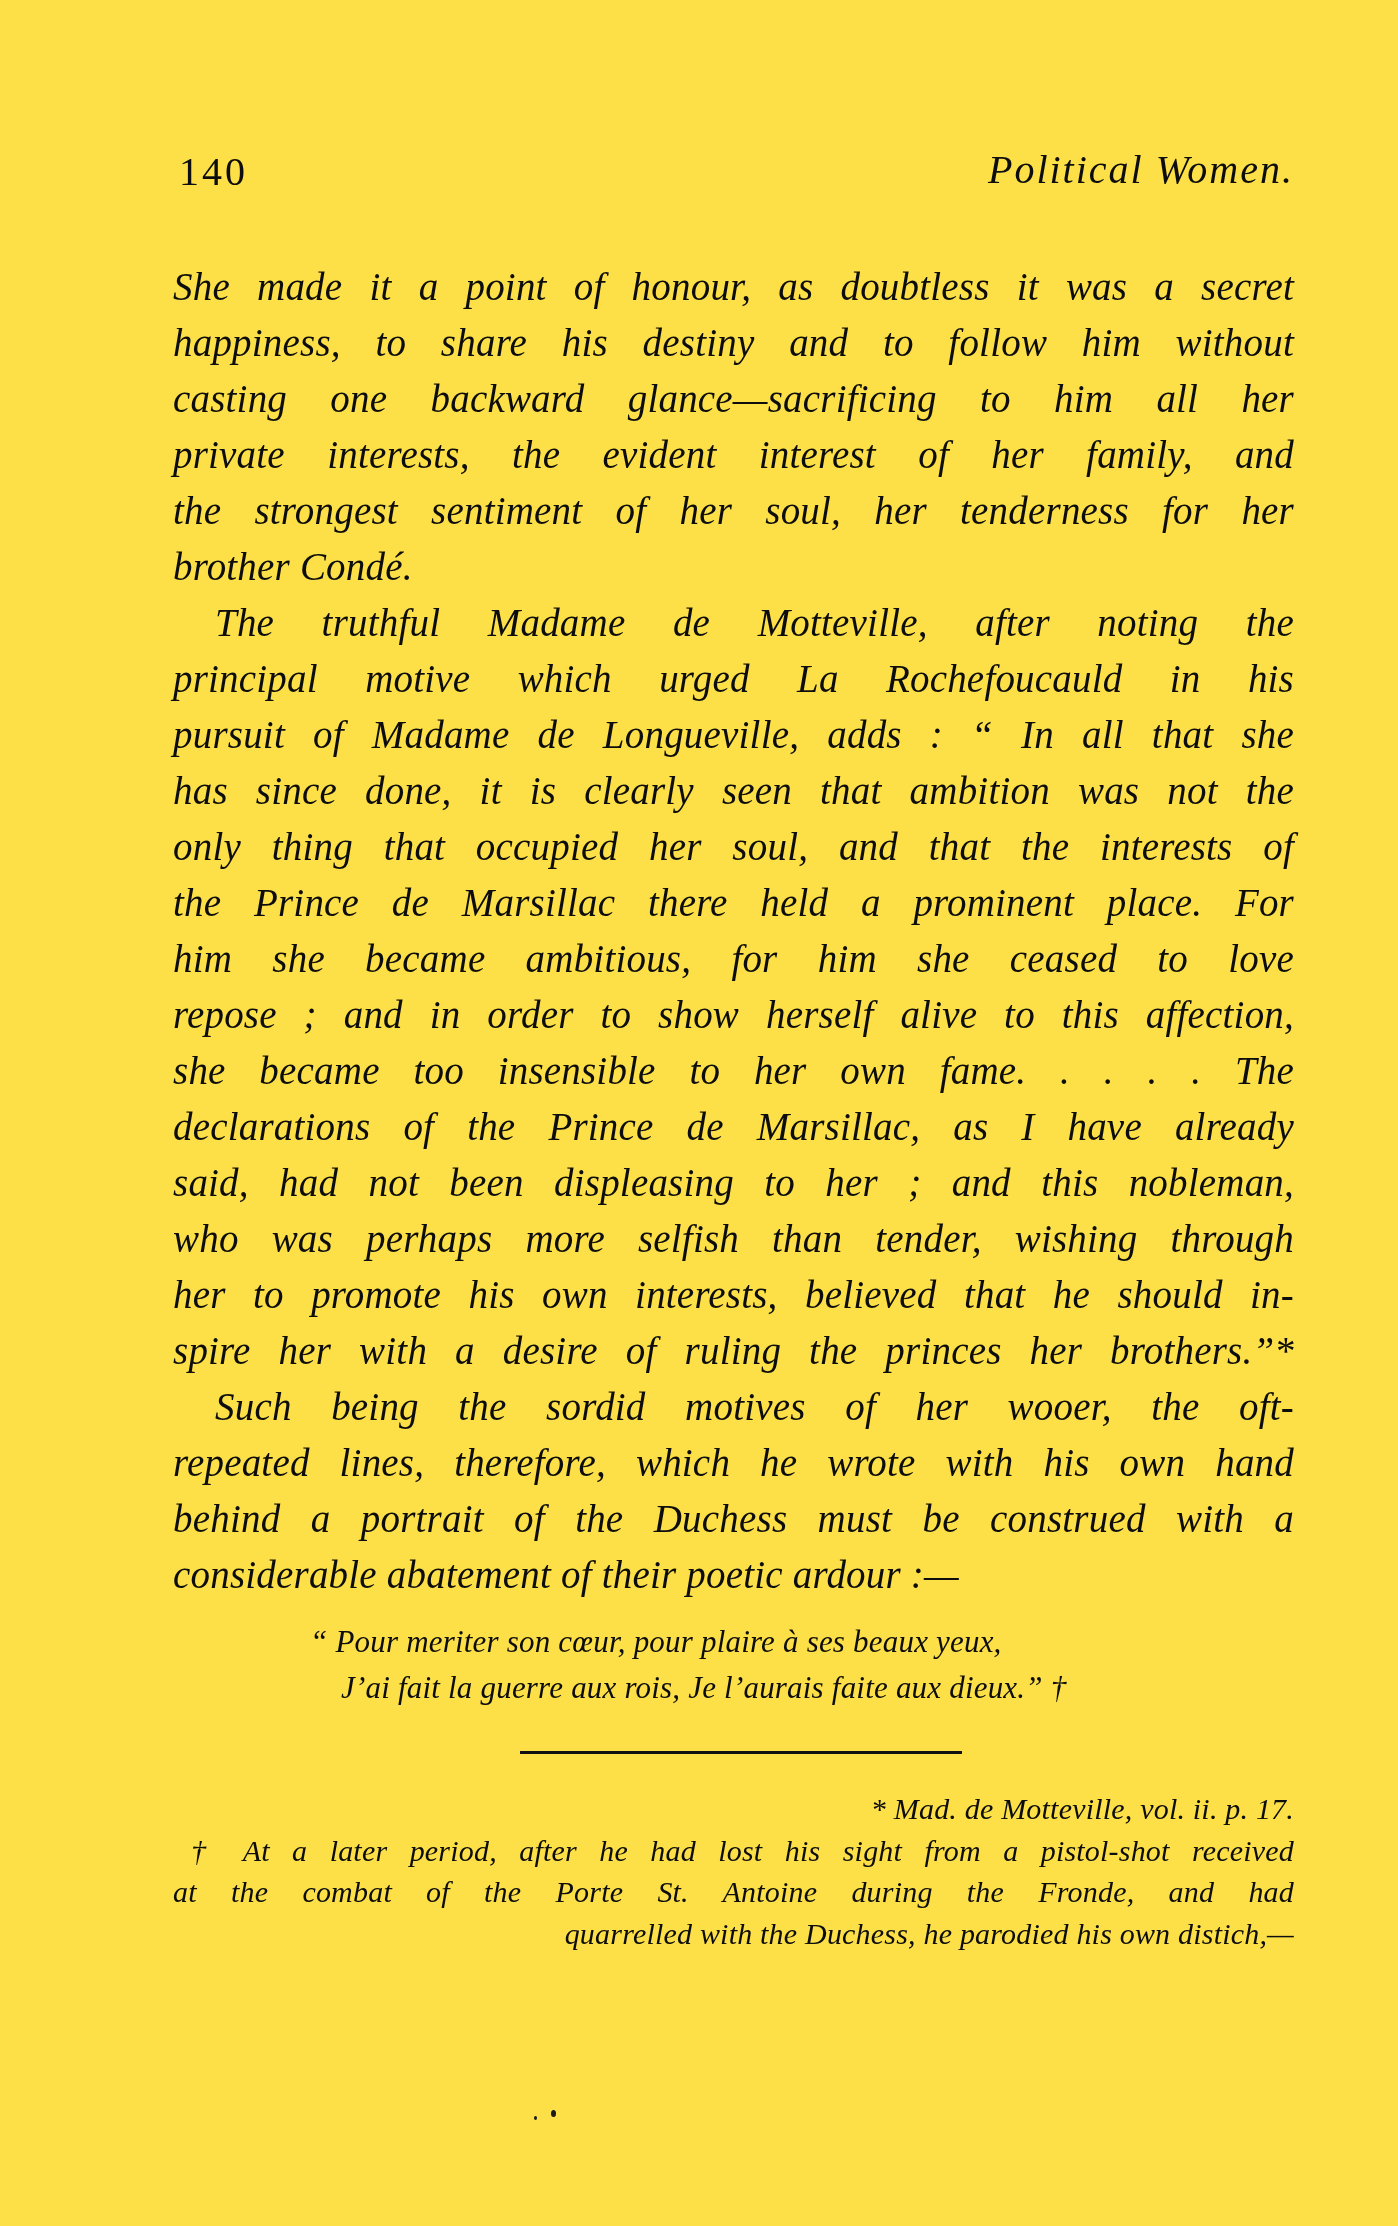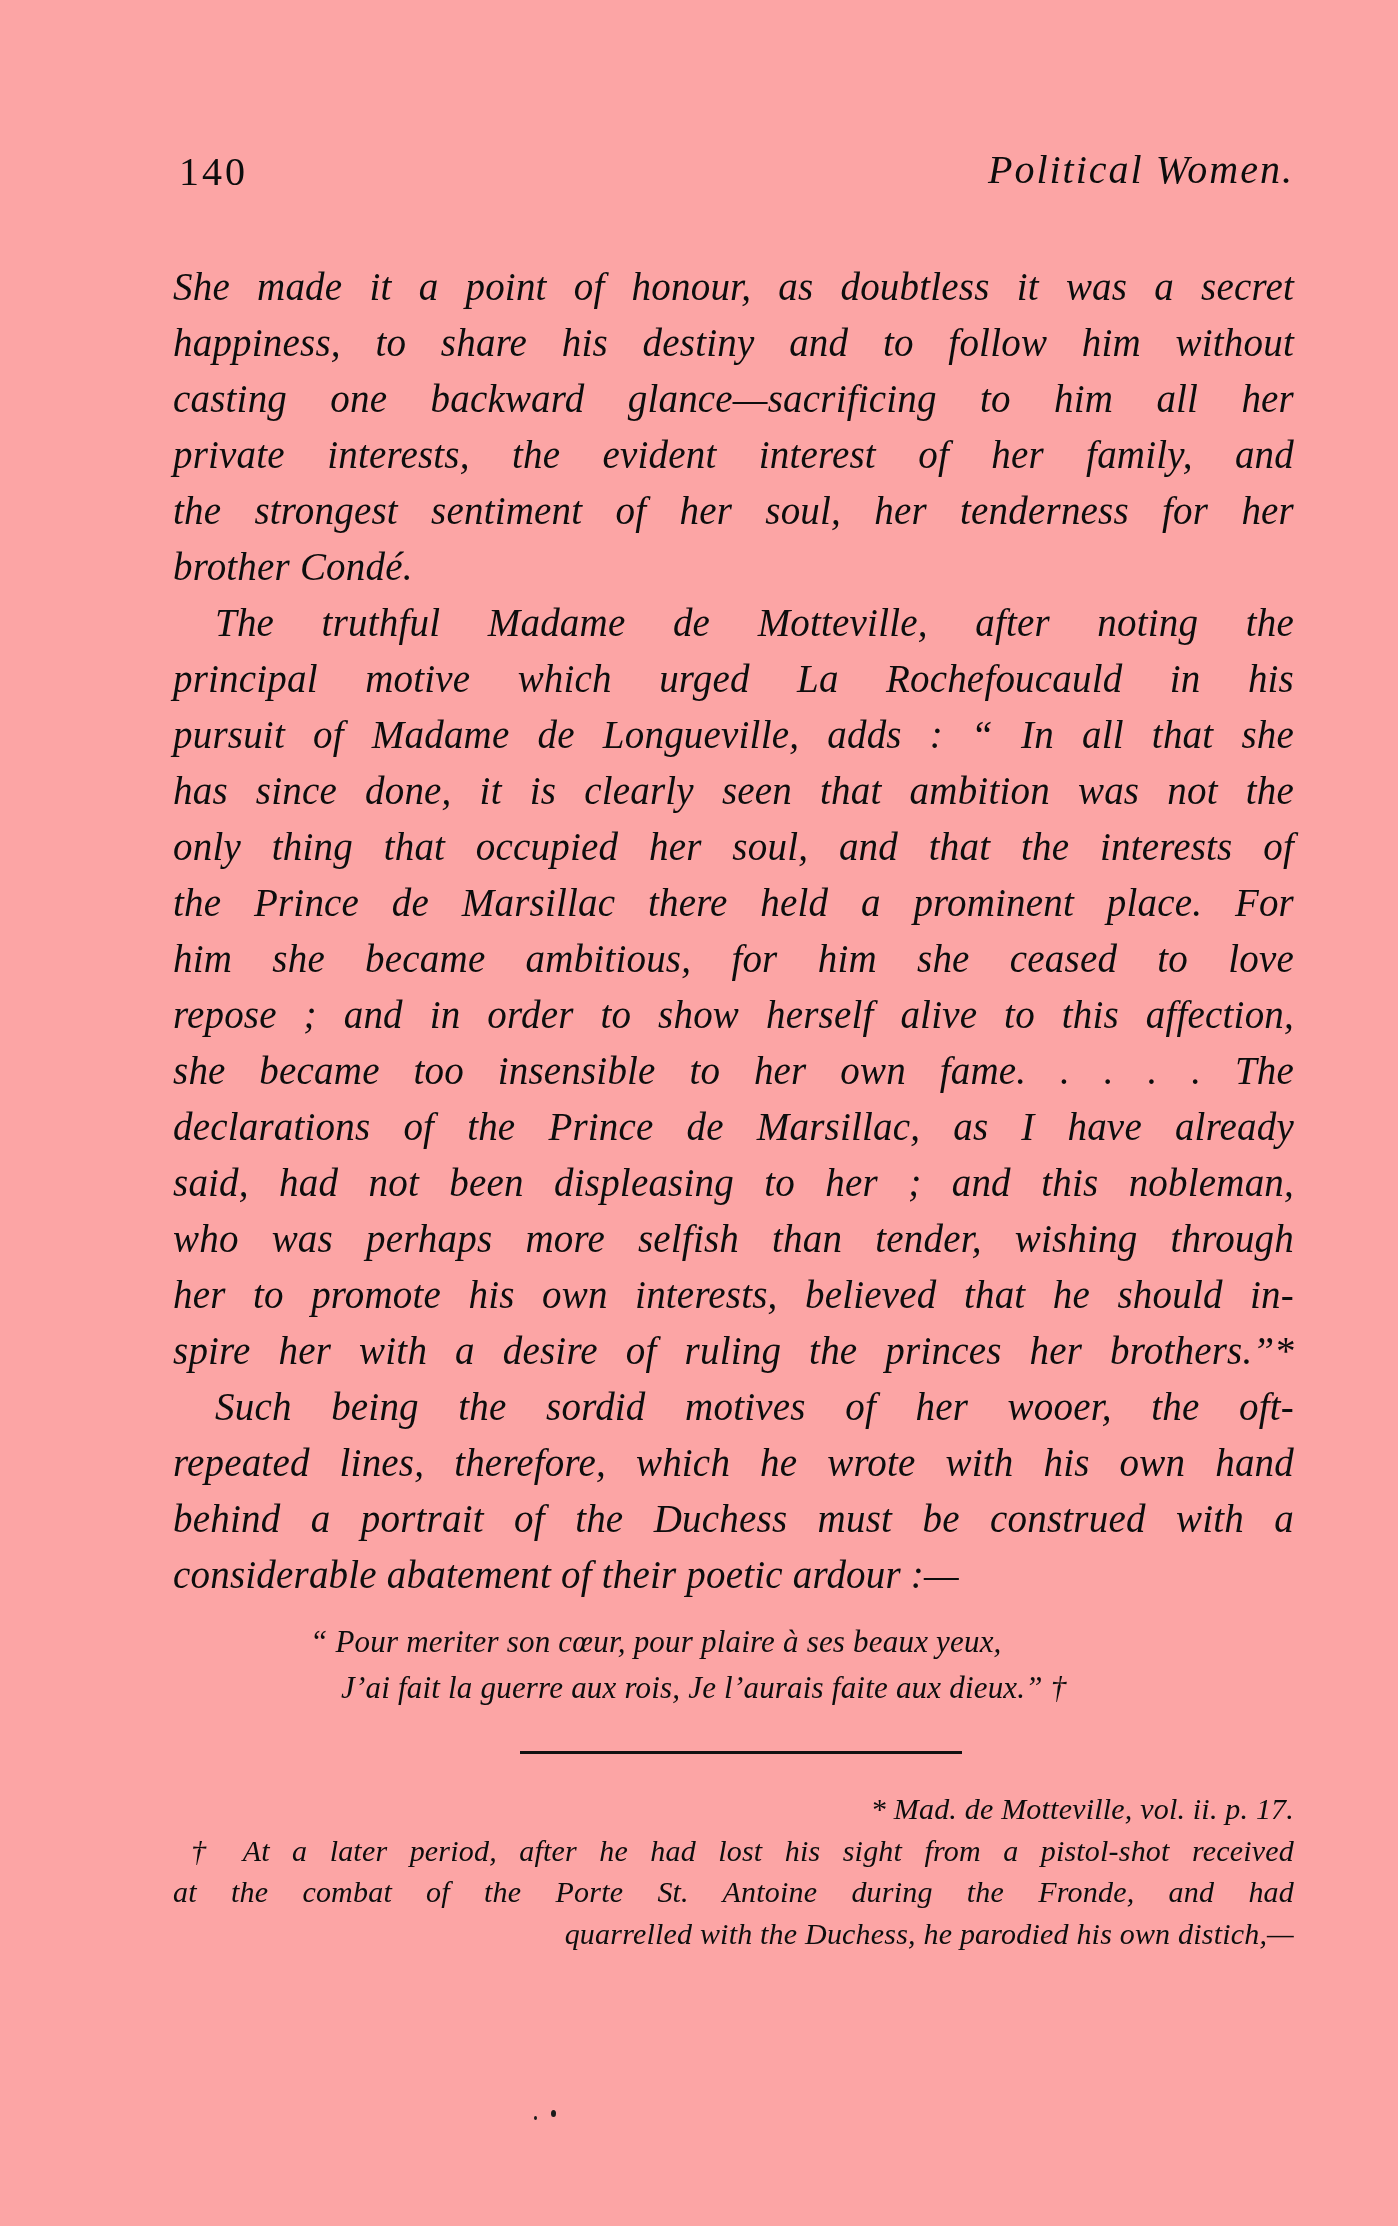--- a/index.html
+++ b/index.html
@@ -1,19 +1,19 @@
 <!DOCTYPE html>
 <html><head>
 <meta charset="utf-8">
 <style>
   html,body{margin:0;padding:0;background:#ffffff;}
   .page{
     position:relative;
     width:1398px;height:2226px;
-    background:#fca5a5;
+    background:#fde047;
     color:#0d0d0d;
     font-family:"Liberation Serif","DejaVu Serif",serif;
     overflow:hidden;
   }
   
   .runhead{position:absolute;top:146px;left:173px;width:1121px;height:52px;font-size:40px;}
   .pageno{position:absolute;left:6px;top:2px;letter-spacing:3px;}
   .runtitle{display:block;width:100%;text-align:right;font-style:italic;letter-spacing:2px;}
   
   .column{position:absolute;left:173px;top:259px;width:1121px;font-size:39px;line-height:56px;letter-spacing:0.2px;font-style:italic;}

